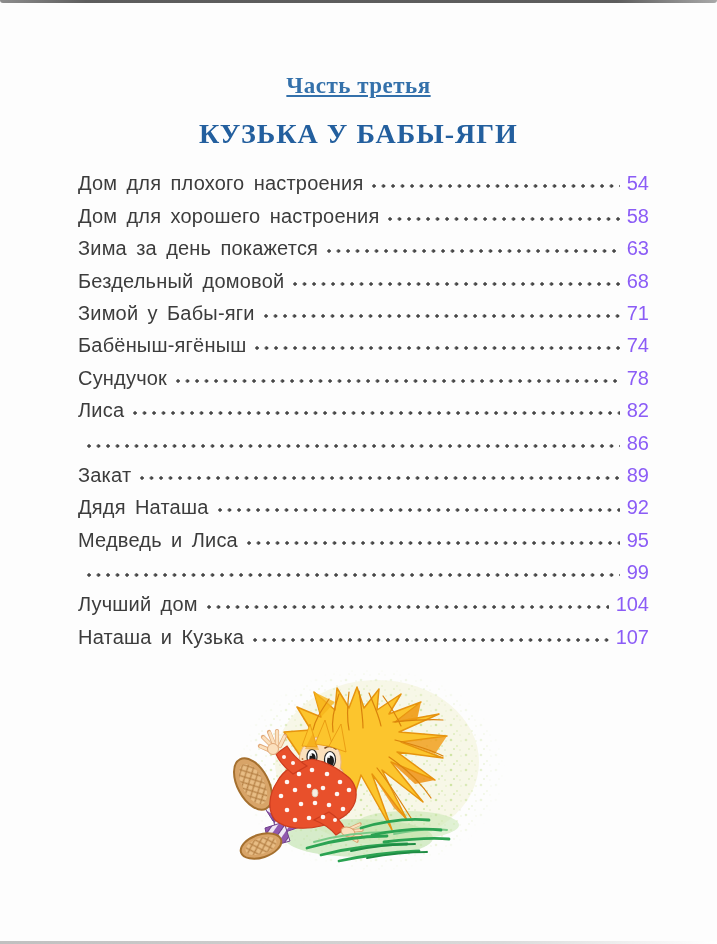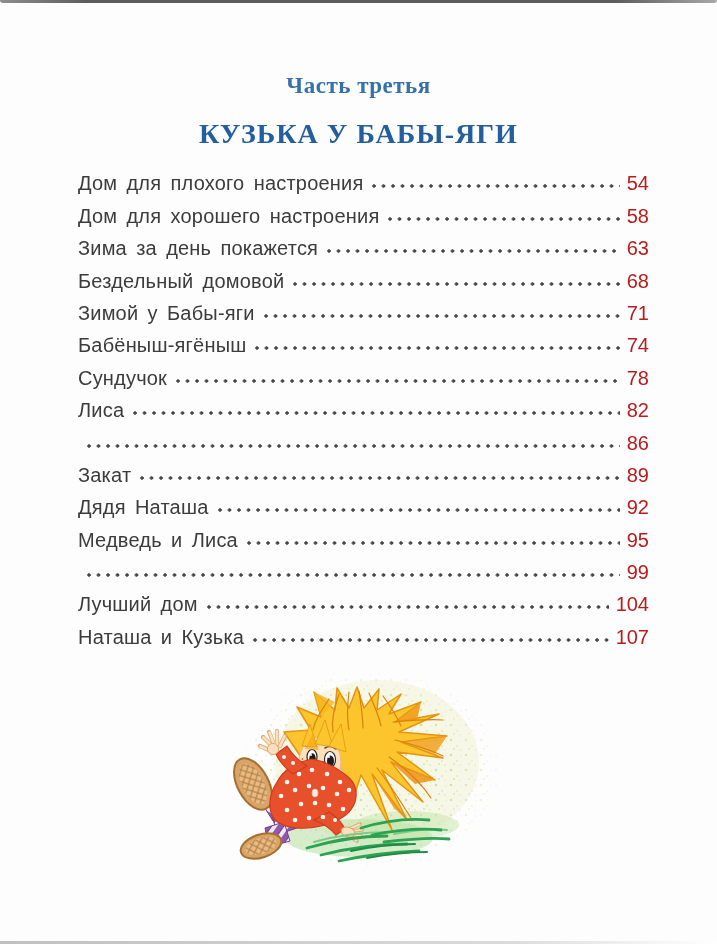--- a/index.html
+++ b/index.html
@@ -17,21 +17,21 @@
   }
   .edge-bottom{
     position:absolute;bottom:0;left:0;right:0;height:3px;
     background:linear-gradient(to right,#b9b9b9,#d6d6d6 70%,#ffffff);
     opacity:.9;
   }
   .header{padding-top:72px;text-align:center;}
   .part-label{
     font-family:"Liberation Serif", serif;
     font-weight:700;font-size:23px;line-height:27px;
-    color:#3471ab;letter-spacing:.5px;
+    color:#3471ab;letter-spacing:.5px;text-decoration:underline;
   }
   .book-title{
     font-family:"Liberation Serif", serif;
     font-weight:700;font-size:28px;line-height:34px;
     color:#235f9e;letter-spacing:1px;margin-top:18px;
   }
   .toc{
     margin-top:13px;
     padding-left:78px;padding-right:68px;
     color:#3e3e3e;
@@ -50,21 +50,21 @@
     flex:1;height:4px;
     align-self:flex-end;
     margin:0 7px 8px 9px;
     background-image:radial-gradient(circle at 2px 2px,#474747 1.45px,transparent 1.95px);
     background-size:9.5px 4px;
     background-repeat:repeat-x;
     min-width:12px;
   }
   .toc-num{
     white-space:nowrap;
-    color:#b91c1c;
+    color:#8b5cf6;
   }
   .illustration-wrap{
     margin:12px auto 0;
     width:300px;height:210px;
   }
 </style>
 </head>
 <body>
 
 <div class="page">

